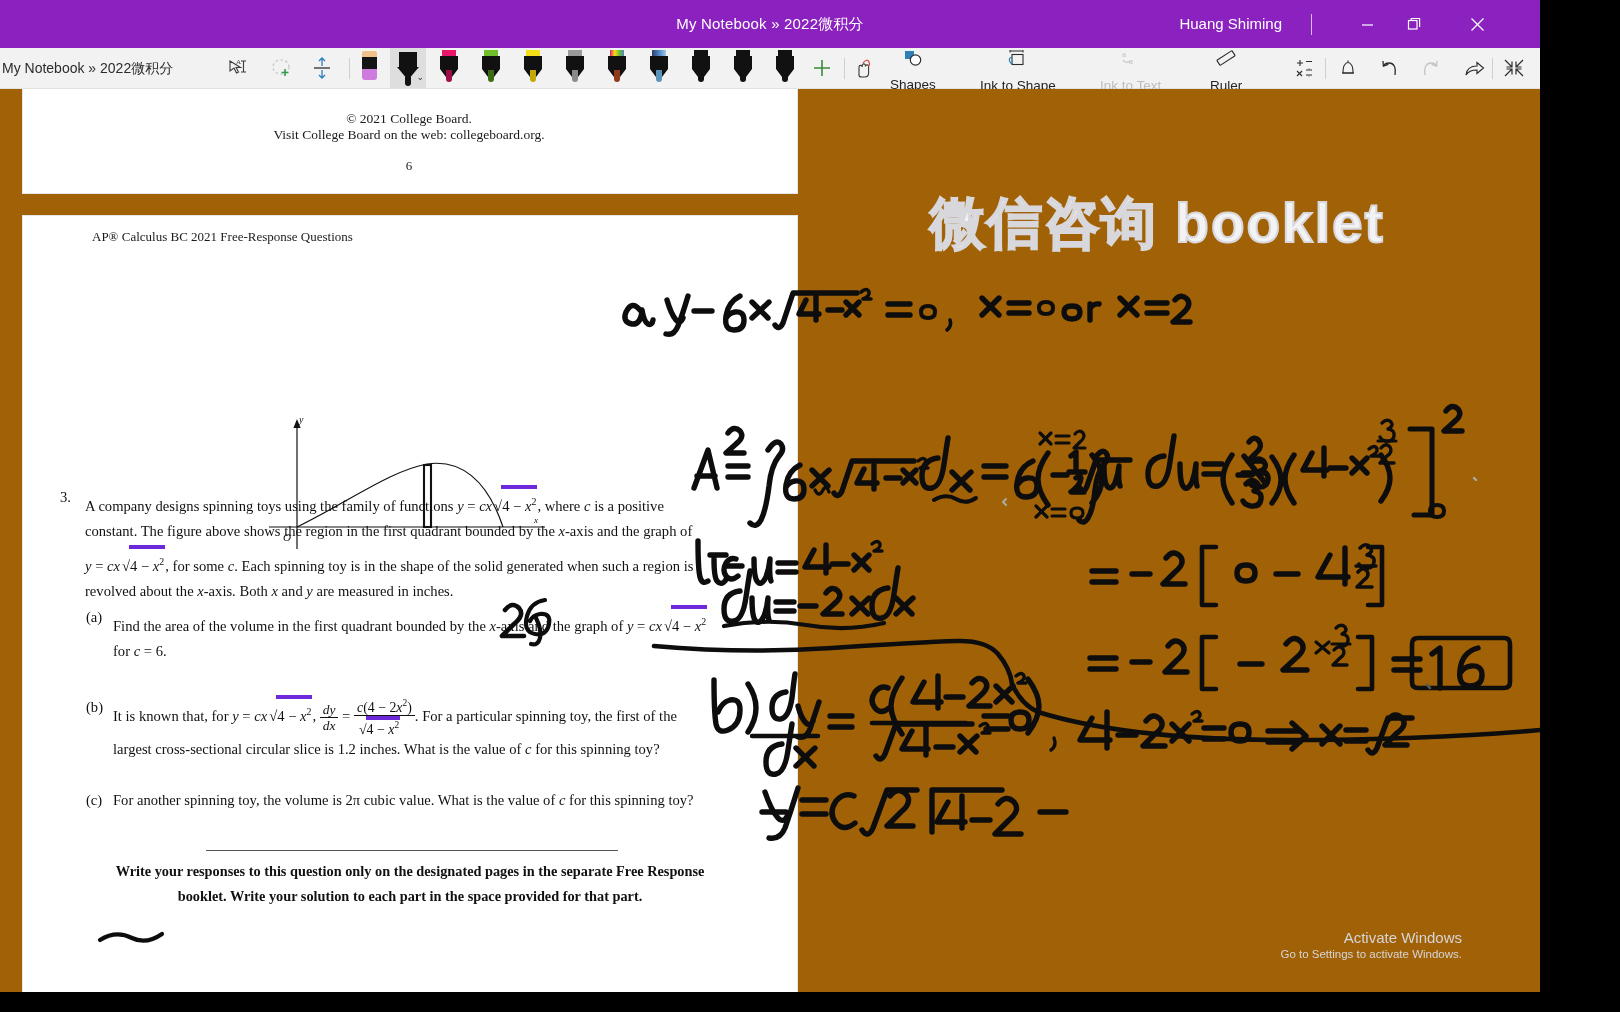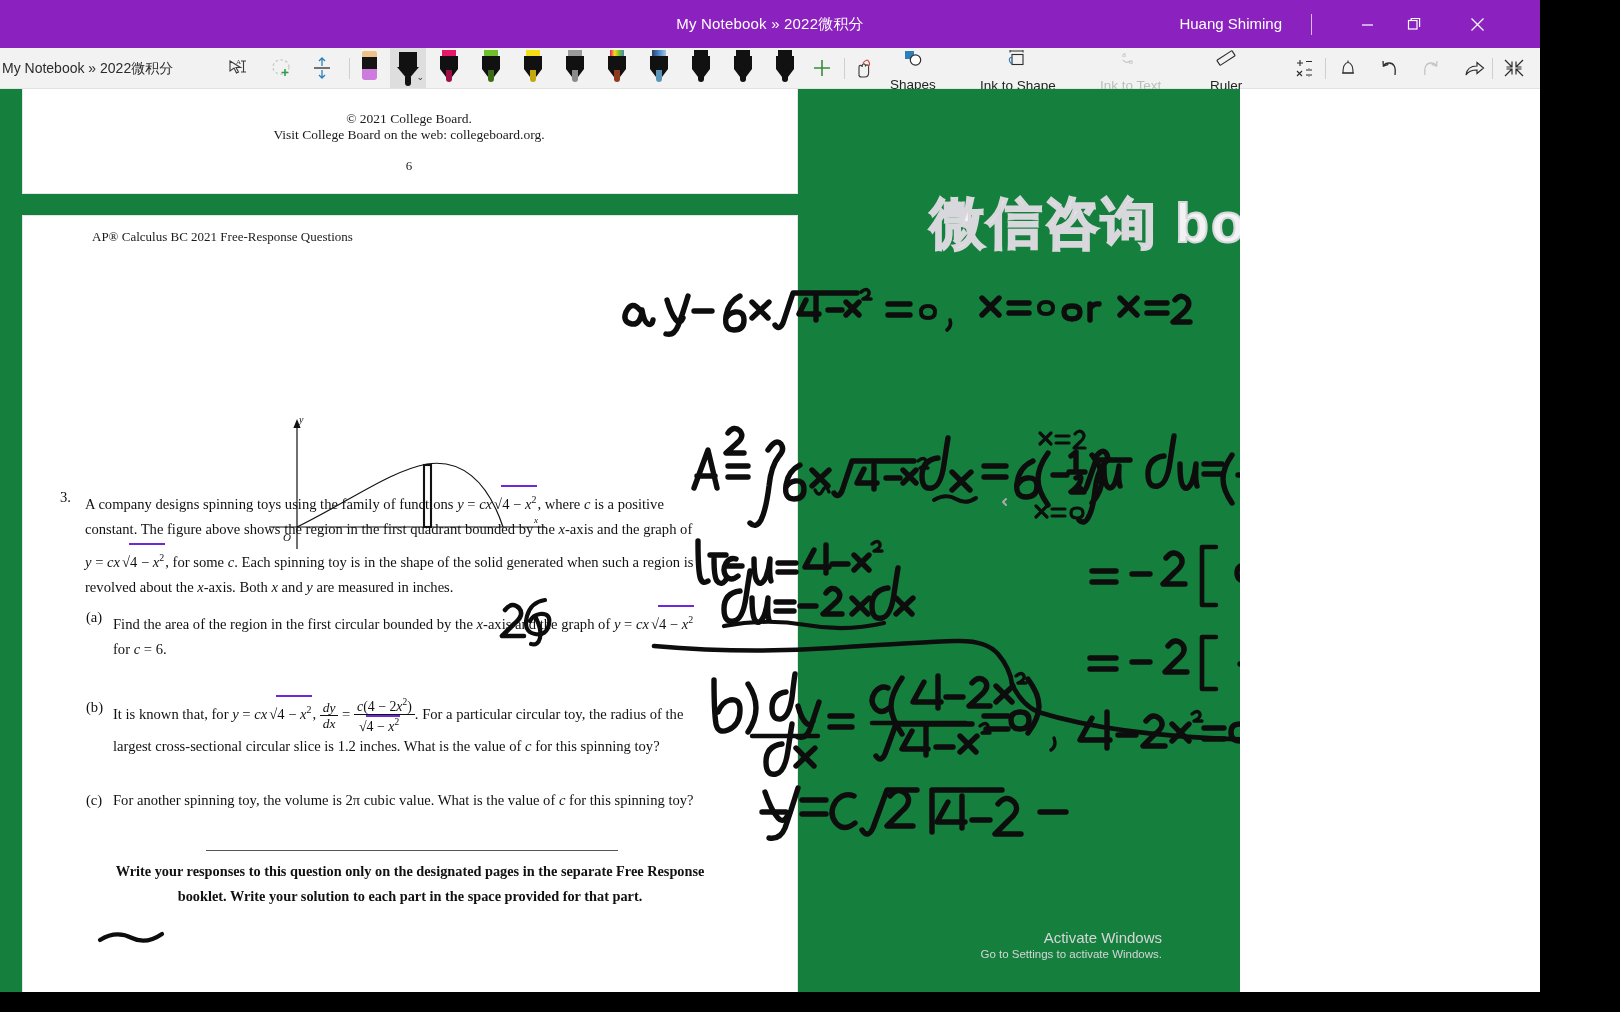--- a/index.html
+++ b/index.html
@@ -35,21 +35,21 @@
 
   .eraser{position:absolute;top:48px;width:26px;height:40px;}
   .eraser .e-top{position:absolute;left:6px;top:3px;width:15px;height:7px;background:#EFC08A;border-radius:2px 2px 0 0;}
   .eraser .e-mid{position:absolute;left:6px;top:9px;width:15px;height:13px;background:#141414;}
   .eraser .e-bot{position:absolute;left:6px;top:21px;width:15px;height:11px;background:#CE7BDE;border-radius:0 0 3px 3px;}
 
   .tbtn{position:absolute;top:48px;height:40px;display:flex;align-items:center;gap:6px;color:#242424;font-size:13.5px;flex-direction:column;}
   .tbtn.dim{color:#bdbdbd;}
 
   
-  #canvas{position:absolute;left:0;top:89px;width:1240px;height:903px;background:#15803d;overflow:hidden;}
+  #canvas{position:absolute;left:0;top:89px;width:1540px;height:903px;background:#a16207;overflow:hidden;}
 
   .sheet{position:absolute;background:#fff;border:1px solid #e6e6e6;}
   #sheet-top{left:22px;top:0px;width:774px;height:104px;border-top:none;}
   #sheet-main{left:22px;top:126px;width:774px;height:800px;border-bottom:none;}
 
   .doc-center{text-align:center;font-family:"Liberation Serif",serif;color:#1a1a1a;}
 
   #copy1{position:absolute;left:22px;top:22px;width:774px;font-size:13.5px;line-height:16px;}
   #pagenum{position:absolute;left:22px;top:69px;width:774px;font-size:13px;}
 
@@ -71,21 +71,21 @@
 
   #hrule{position:absolute;left:206px;top:761px;width:412px;height:0;border-top:1.4px solid #555;}
   #bold-note{position:absolute;left:110px;top:770px;width:600px;text-align:center;
     font-family:"Liberation Serif",serif;font-weight:bold;font-size:14.3px;line-height:25px;color:#111;}
 
   
   .mi{font-style:italic;}
   .sup{font-size:.68em;vertical-align:super;}
   .rad{display:inline-block;position:relative;padding-left:2px;}
   .radsym{font-style:normal;}
-  .radbar{border-top:2px solid #6d28d9;padding:0 1px 0 1px;display:inline-block;margin-left:-1px;}
+  .radbar{border-top:4px solid #6d28d9;padding:0 1px 0 1px;display:inline-block;margin-left:-1px;}
   .frac{display:inline-block;vertical-align:middle;text-align:left;font-size:.92em;line-height:1.12;}
   .frac .n{display:block;border-bottom:1px solid #111;padding:0 3px;}
   .frac .d{display:block;padding:0 3px;}
 
   
   #wm{position:absolute;left:930px;top:98px;font-size:55px;font-weight:bold;color:#f3f3f5;
     -webkit-text-stroke:2px #d8d8dc;letter-spacing:2px;white-space:nowrap;}
   #winwm{position:absolute;right:78px;bottom:30px;text-align:right;color:#d5d5d8;}
   #winwm .w1{font-size:15px;line-height:19px;}
   #winwm .w2{font-size:11.5px;line-height:15px;}
@@ -365,37 +365,37 @@
         <i class="mi">c</i><span>. Each spinning toy is in the shape of the solid generated when such a region is</span><br>
         <span>revolved about the</span> <i class="mi">x</i><span>-axis. Both</span>
         <i class="mi">x</i> <span>and</span> <i class="mi">y</i>
         <span>are measured in inches.</span>
       </span>
     </div>
 
     <div class="qtext" id="qa">
       <span class="lbl">(a)</span>
       <span class="ind">
-        <span>Find the area of the region in the first circular bounded by the</span> <i class="mi">x</i><span>-axis and the graph of</span>
+        <span>Find the area of the volume in the first quadrant bounded by the</span> <i class="mi">x</i><span>-axis and the graph of</span>
         <span><i class="mi">y</i> = <i class="mi">cx</i><span class="rad"><span class="radsym">√</span><span class="radbar">4 − <i class="mi">x</i><span class="sup">2</span></span></span></span><br>
         <span>for</span> <i class="mi">c</i> <span>= 6.</span>
       </span>
     </div>
 
     <div class="qtext" id="qb">
       <span class="lbl">(b)</span>
       <span class="ind">
         <span>It is known that, for</span>
         <span><i class="mi">y</i> = <i class="mi">cx</i><span class="rad"><span class="radsym">√</span><span class="radbar">4 − <i class="mi">x</i><span class="sup">2</span></span></span>,</span>
         <span class="frac"><span class="n"><i class="mi">dy</i></span><span class="d"><i class="mi">dx</i></span></span>
         =
         <span class="frac" style="font-size:.95em;">
           <span class="n"><i class="mi">c</i>(4 − 2<i class="mi">x</i><span class="sup">2</span>)</span>
           <span class="d"><span class="rad"><span class="radsym">√</span><span class="radbar">4 − <i class="mi">x</i><span class="sup">2</span></span></span></span>
-        </span><span>. For a particular circular toy, the radius of the</span><br>
+        </span><span>. For a particular spinning toy, the first of the</span><br>
         <span>largest cross-sectional circular slice is 1.2 inches. What is the value of</span> <i class="mi">c</i> <span>for this spinning toy?</span>
       </span>
     </div>
 
     <div class="qtext" id="qc">
       <span class="lbl">(c)</span>
       <span class="ind">
         <span>For another spinning toy, the volume is 2π cubic value. What is the value of</span> <i class="mi">c</i> <span>for this spinning toy?</span>
       </span>
     </div>

